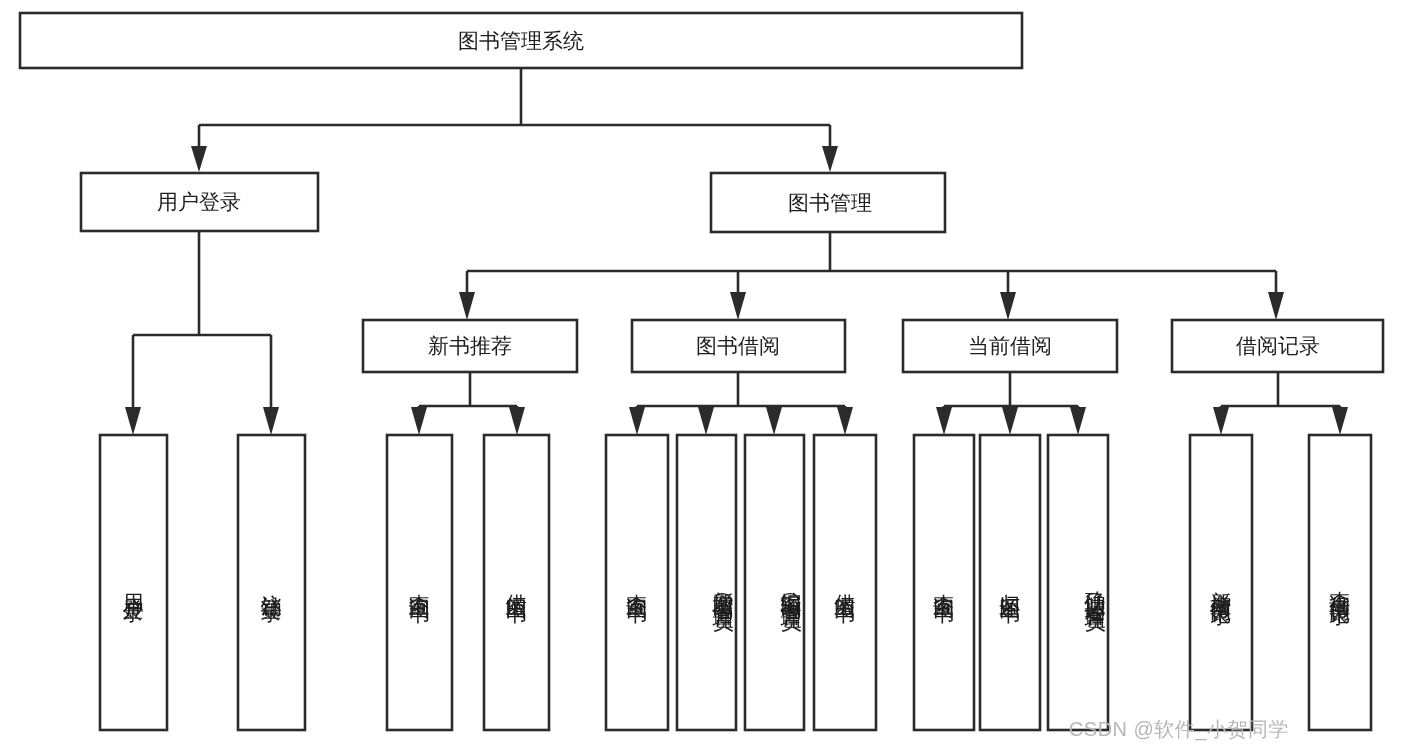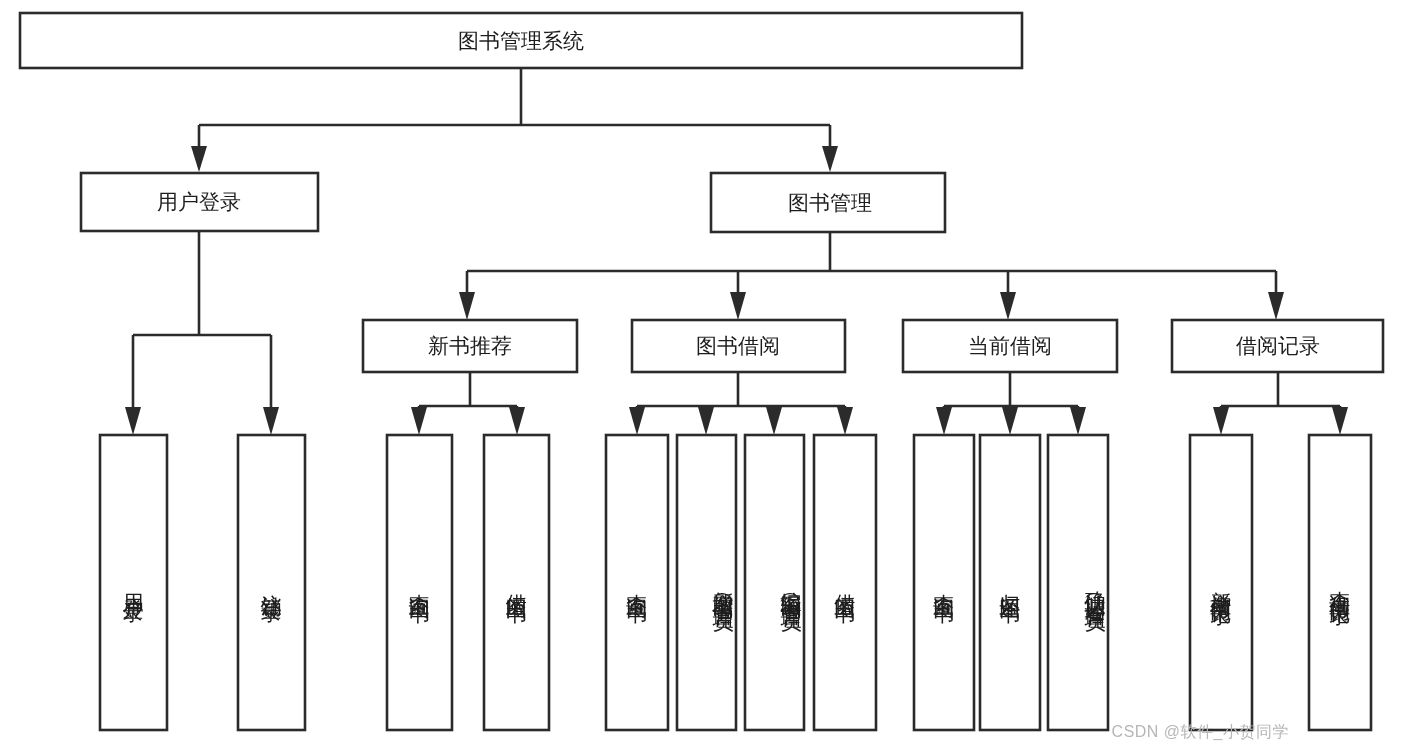--- a/index.html
+++ b/index.html
@@ -62,21 +62,21 @@
     letter-spacing: 3px;
     color: #1d1d1d;
     white-space: nowrap;
     pointer-events: none;
   }
   #watermark {
     position: absolute;
     right: 10px;
     bottom: 4px;
     font-family: "Liberation Sans", "DejaVu Sans", sans-serif;
-    font-size: 16px;
+    font-size: 20px;
     color: #b6b6b6;
     letter-spacing: 0.5px;
     white-space: nowrap;
   }
 </style>
 </head>
 <body>
 
 <div id="diagram-root">
 

